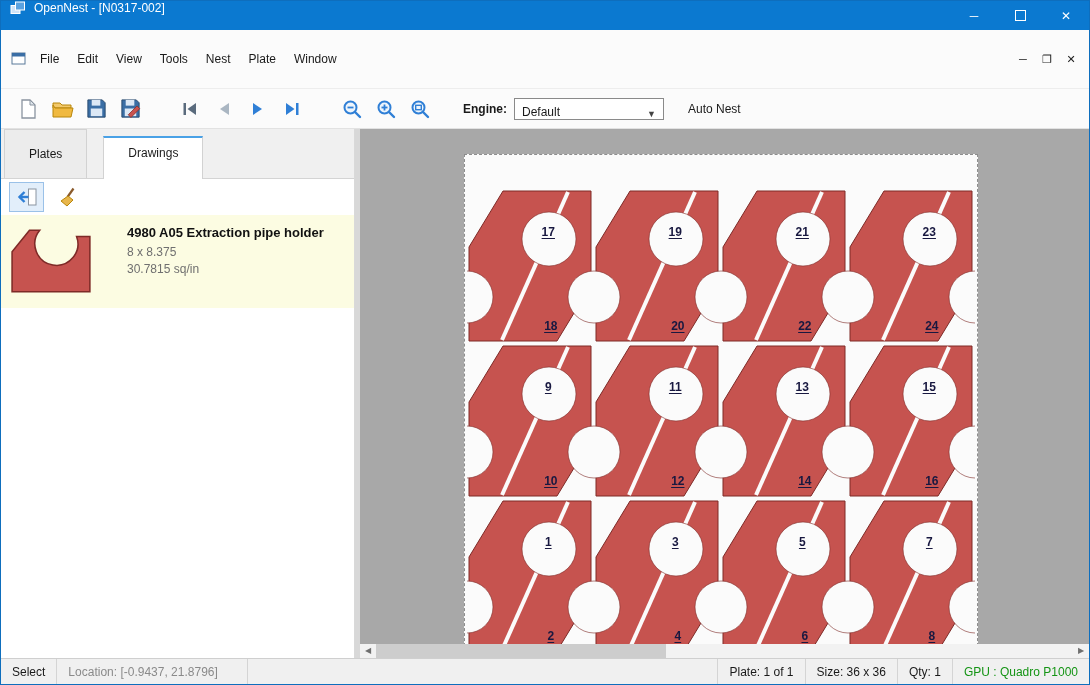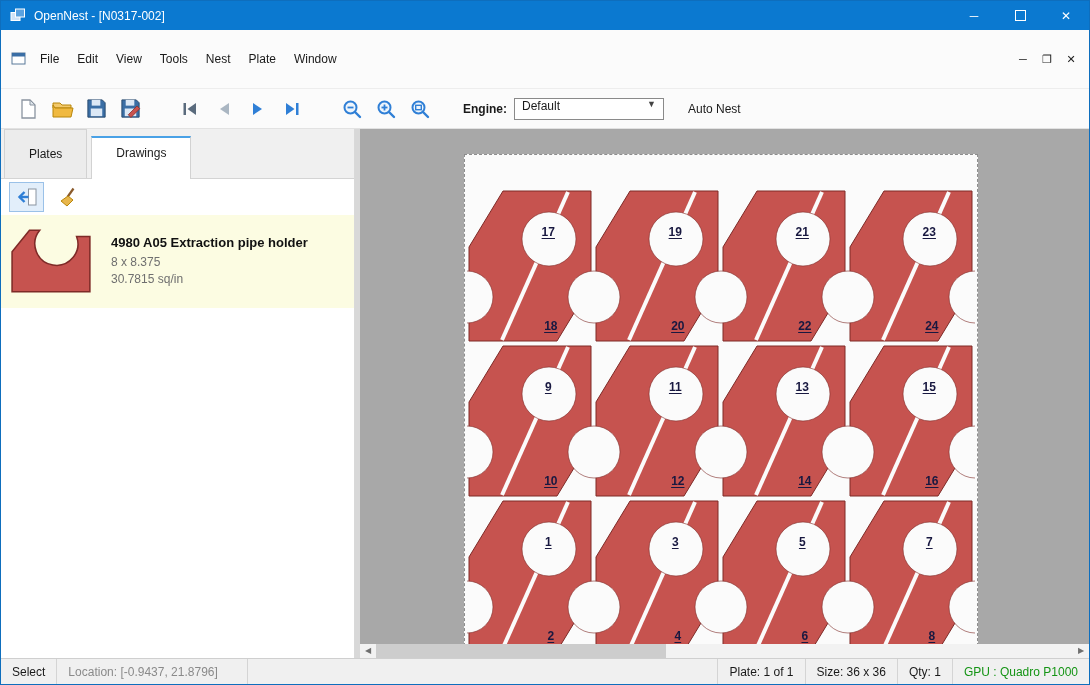--- a/index.html
+++ b/index.html
@@ -1,52 +1,52 @@
 <!DOCTYPE html>
 <html style="--accent: #0b79d0; --part: #C6534F; --part-edge: #7e2a27; --plate: #fbfbfb; --gpu: #149414;"><head>
 <meta charset="utf-8">
 <style>
   html,body{margin:0;padding:0}
   body{width:1090px;height:685px;overflow:hidden;font-family:"Liberation Sans",sans-serif;font-size:12px;color:#1a1a1a;background:#a8a8a8}
   .window{width:1090px;height:685px;display:flex;flex-direction:column;border:1px solid #0e6ebd;box-sizing:border-box;background:#fff}
 
   
-  .titlebar{flex:0 0 29px;background:var(--accent,#0b79d0);display:flex;align-items:center;color:#fff}
+  .titlebar{flex:0 0 29px;background:var(--accent,#0b79d0);display:flex;color:#fff}
   .app-icon{margin:0 8px 0 9px;display:flex}
   .titlebar .title{font-size:12px}
   .win-controls{margin-left:auto;display:flex;height:100%}
   .win-btn{width:46px;display:flex;align-items:center;justify-content:center;font-size:12px;color:#fff}
   .maxbox{width:9px;height:9px;border:1px solid #fff}
 
   
   .menubar{flex:0 0 26px;display:flex;align-items:center;background:#fbfbfb;border-bottom:1px solid #ededed;padding:16px 6px}
   .mdi-icon{display:flex;margin:0 4px}
   .menu-item{padding:4px 9px;color:#1a1a1a;cursor:default}
   .mdi-controls{margin-left:auto;display:flex;align-items:center}
   .mdi-btn{width:24px;text-align:center;color:#222;font-size:11px}
 
   
   .toolbar{flex:0 0 39px;display:flex;align-items:center;background:#fbfbfb;border-bottom:1px solid #e2e2e2;padding:0 10px}
   .tbtn{width:34px;height:30px;display:flex;align-items:center;justify-content:center}
   .tgap{width:26px}
   .engine-label{font-weight:700;margin:0 7px 0 26px}
-  .combo{width:150px;height:22px;border:1px solid #8a8a8a;background:#fff;display:flex;align-items:flex-start;padding:0 7px;box-sizing:border-box}
+  .combo{width:150px;height:22px;border:1px solid #8a8a8a;background:#fff;display:flex;align-items:flex-end;padding:0 7px;box-sizing:border-box}
   .combo .caret{margin-left:auto;font-size:9px;color:#444}
   .autonest{margin-left:24px}
 
   
   .content{flex:1;display:flex;min-height:0}
   .left-panel{width:353px;background:#fff;display:flex;flex-direction:column;border-right:1px solid #d9d9d9}
   .tabstrip{flex:0 0 27px;display:flex;align-items:flex-end;background:#f0f0f0;border-bottom:1px solid #d4d4d4;padding-left:3px}
-  .tab{height:22px;padding:13px 24px;display:flex;align-items:center;background:#ececec;border:1px solid #d2d2d2;border-bottom:none;margin-right:4px}
+  .tab{height:22px;padding:13px 24px;display:flex;align-items:center;background:#ececec;border:1px solid #d2d2d2;border-bottom:none;margin-right:16px}
   .tab.active{height:27px;background:#fff;margin-bottom:-1px;border-top:2px solid #49a1e6;padding-top:1px}
   .panel-toolbar{flex:0 0 36px;display:flex;align-items:center;gap:7px;padding:0 8px;background:#fff}
   .pbtn{width:33px;height:28px;display:flex;align-items:center;justify-content:center;border:1px solid transparent}
   .pbtn.toggled{background:#e2eefa;border-color:#9ac1e8}
-  .drawing-item{display:flex;background:#FCFCE2;padding:8px 10px 10px 8px;gap:16px;align-items:center}
+  .drawing-item{display:flex;background:#FCFCE2;padding:8px 10px 10px 8px;gap:32px;align-items:flex-start}
   .thumb{flex:0 0 86px}
   .meta .t{font-weight:700;font-size:13px;color:#111;margin:2px 0 4px}
   .meta .s{color:#6f6f6f;line-height:17px;font-size:12px}
 
   .splitter{width:5px;background:#d8d8d8}
   .canvas{flex:1;position:relative;background:#a8a8a8;overflow:hidden}
   .plate{position:absolute;left:104px;top:25px;width:514px;height:512px;background:var(--plate,#fbfbfb);border:1px dashed #8d8d8d;box-sizing:border-box}
   .nest-grid{position:absolute;left:2px;top:34px;display:grid;grid-template-columns:repeat(4,127px);grid-template-rows:repeat(3,155px)}
   .tile{position:relative;width:127px;height:155px}
   .tile svg{position:absolute;left:0;top:0}

